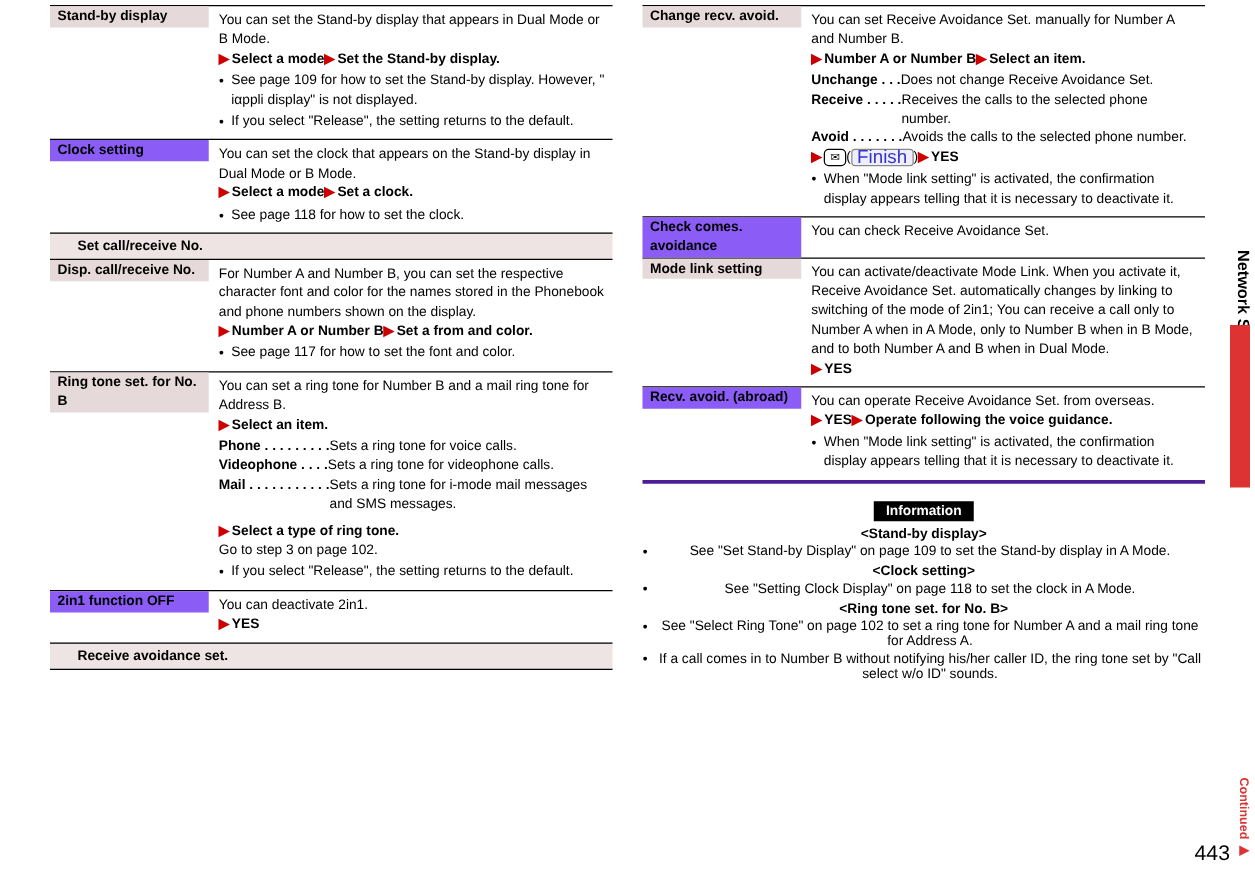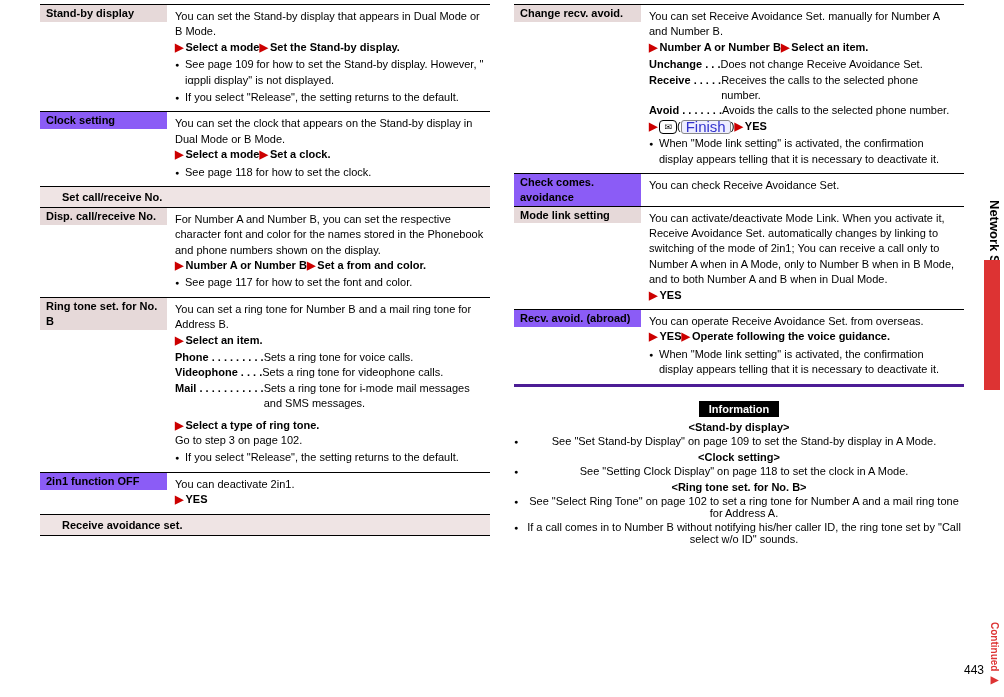--- a/index.html
+++ b/index.html
@@ -104,22 +104,22 @@
     position: absolute;
     right: 2px;
     top: 200px;
     writing-mode: vertical-rl;
     font-weight: bold;
     font-size: 13px;
   }
   .footer {
     position: absolute;
     right: 20px;
-    bottom: 20px;
-    font-size: 12px;
+    bottom: 4px;
+    font-size: 17px;
   }
   .continued {
     position: absolute;
     right: 4px;
     bottom: 12px;
     writing-mode: vertical-rl;
     color: #d33;
     font-size: 10px;
     font-weight: bold;
   }

